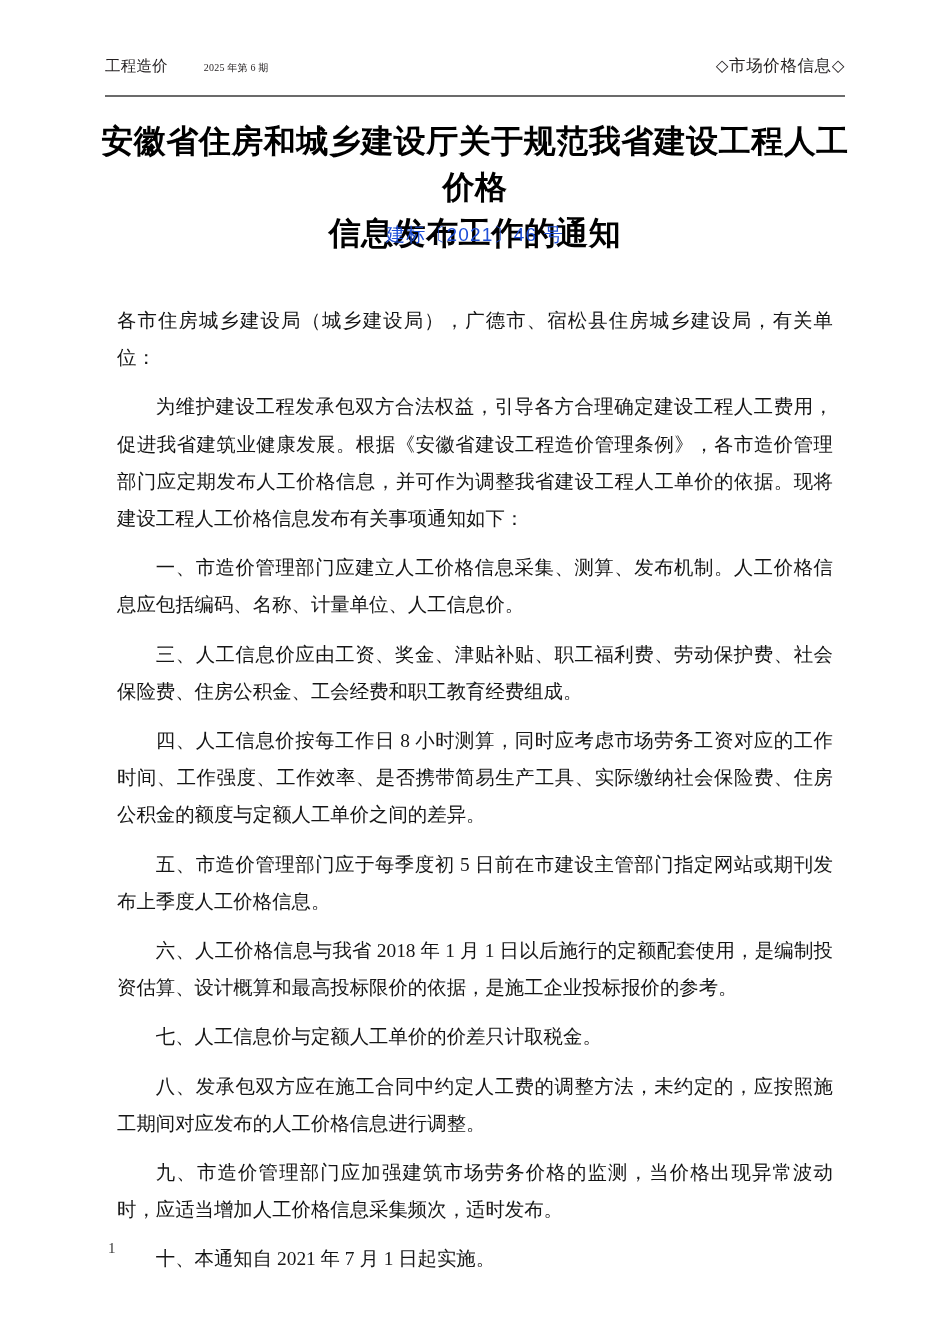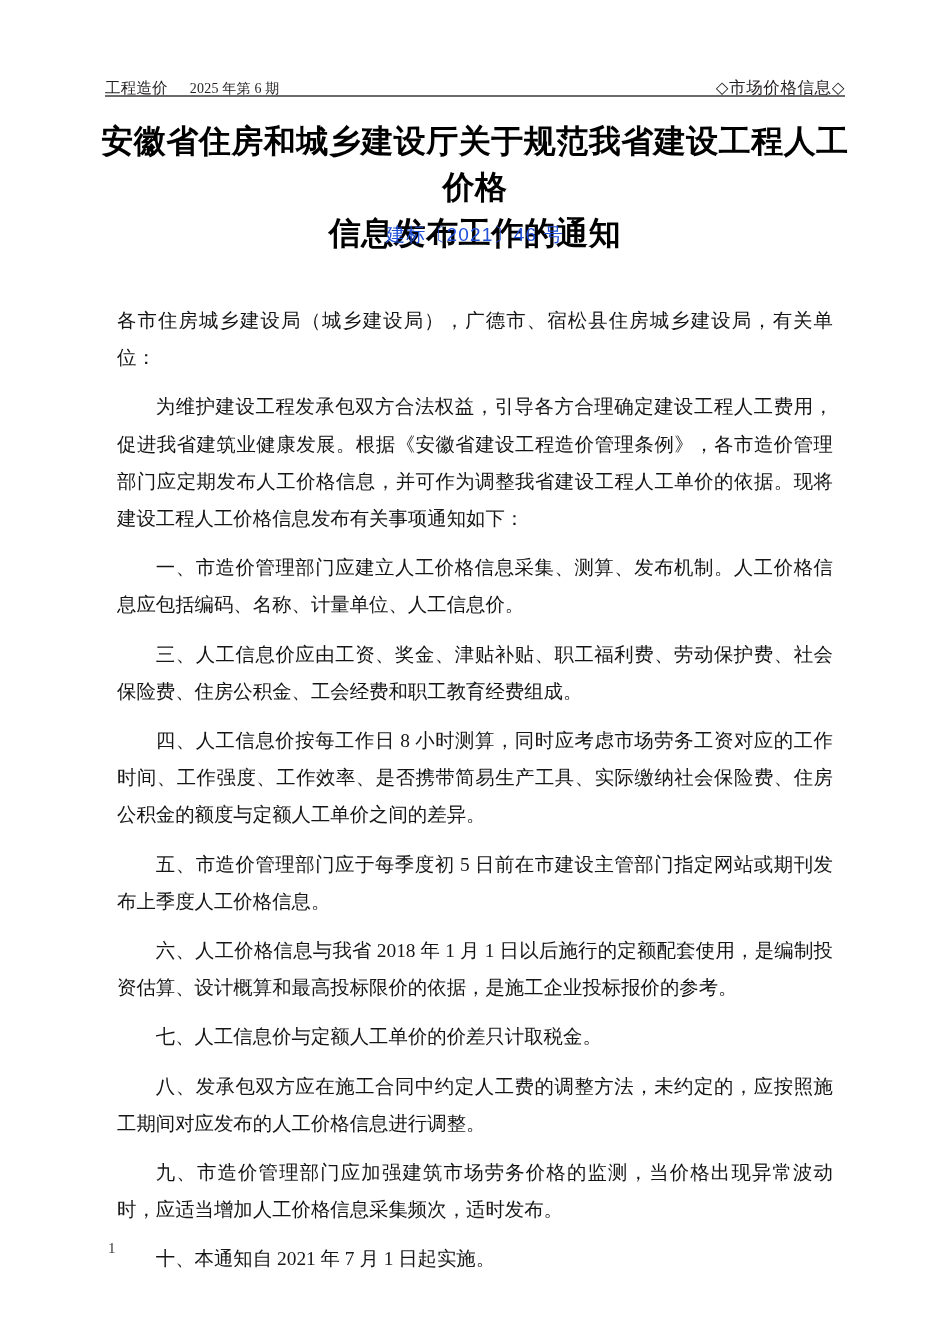--- a/index.html
+++ b/index.html
@@ -17,41 +17,41 @@
     height: 1344px;
     background: #ffffff;
     overflow: hidden;
     box-sizing: border-box;
   }
 
   
   .running-header {
     position: absolute;
     left: 105px;
-    top: 78px;
+    top: 56px;
     width: 740px;
     display: flex;
     align-items: baseline;
     justify-content: space-between;
     font-size: 15.5px;
     line-height: 1.2;
     color: #231f20;
     letter-spacing: 0.2px;
   }
   .running-header .left {
     display: flex;
     align-items: baseline;
     white-space: nowrap;
   }
   .running-header .journal {
     font-size: 15.5px;
   }
   .running-header .issue {
-    margin-left: 22px;
-    font-size: 14px;
+    margin-left: 36px;
+    font-size: 10px;
   }
   .running-header .right {
     font-size: 16.5px;
     white-space: nowrap;
     letter-spacing: 0.6px;
     text-align: center;
   }
   .header-rule {
     position: absolute;
     left: 105px;

